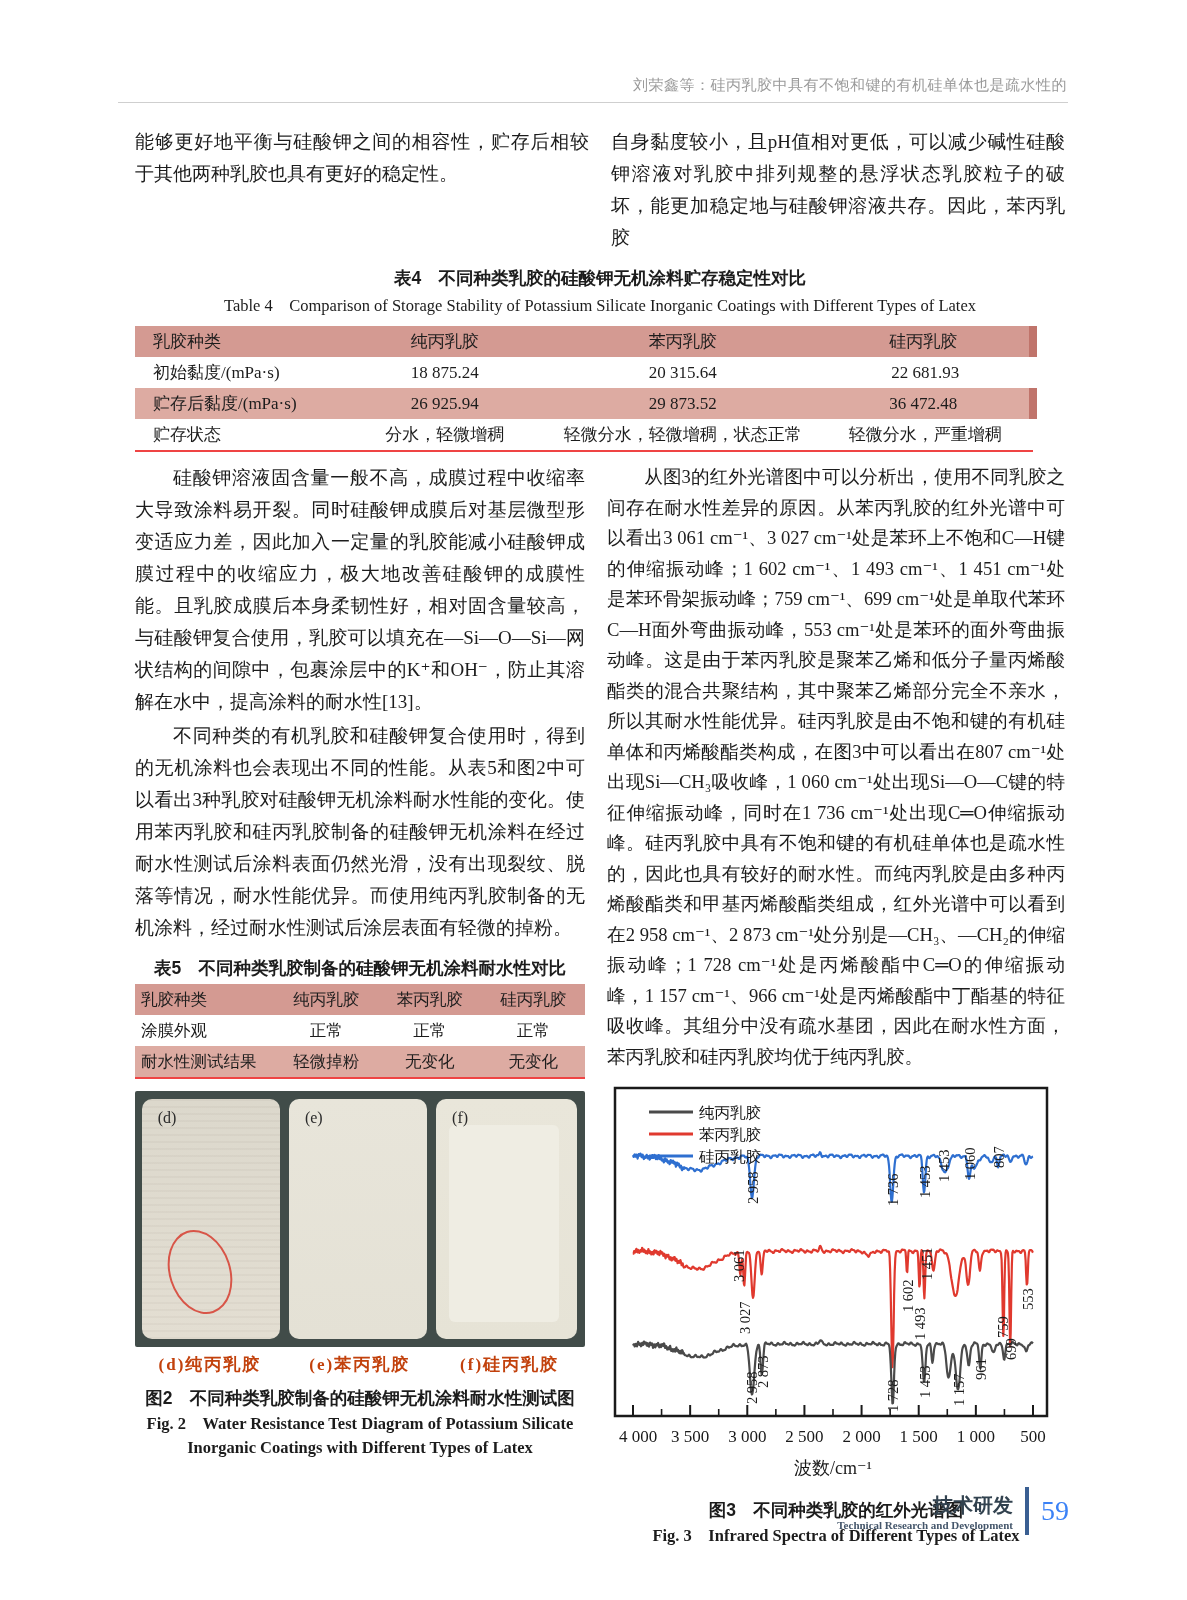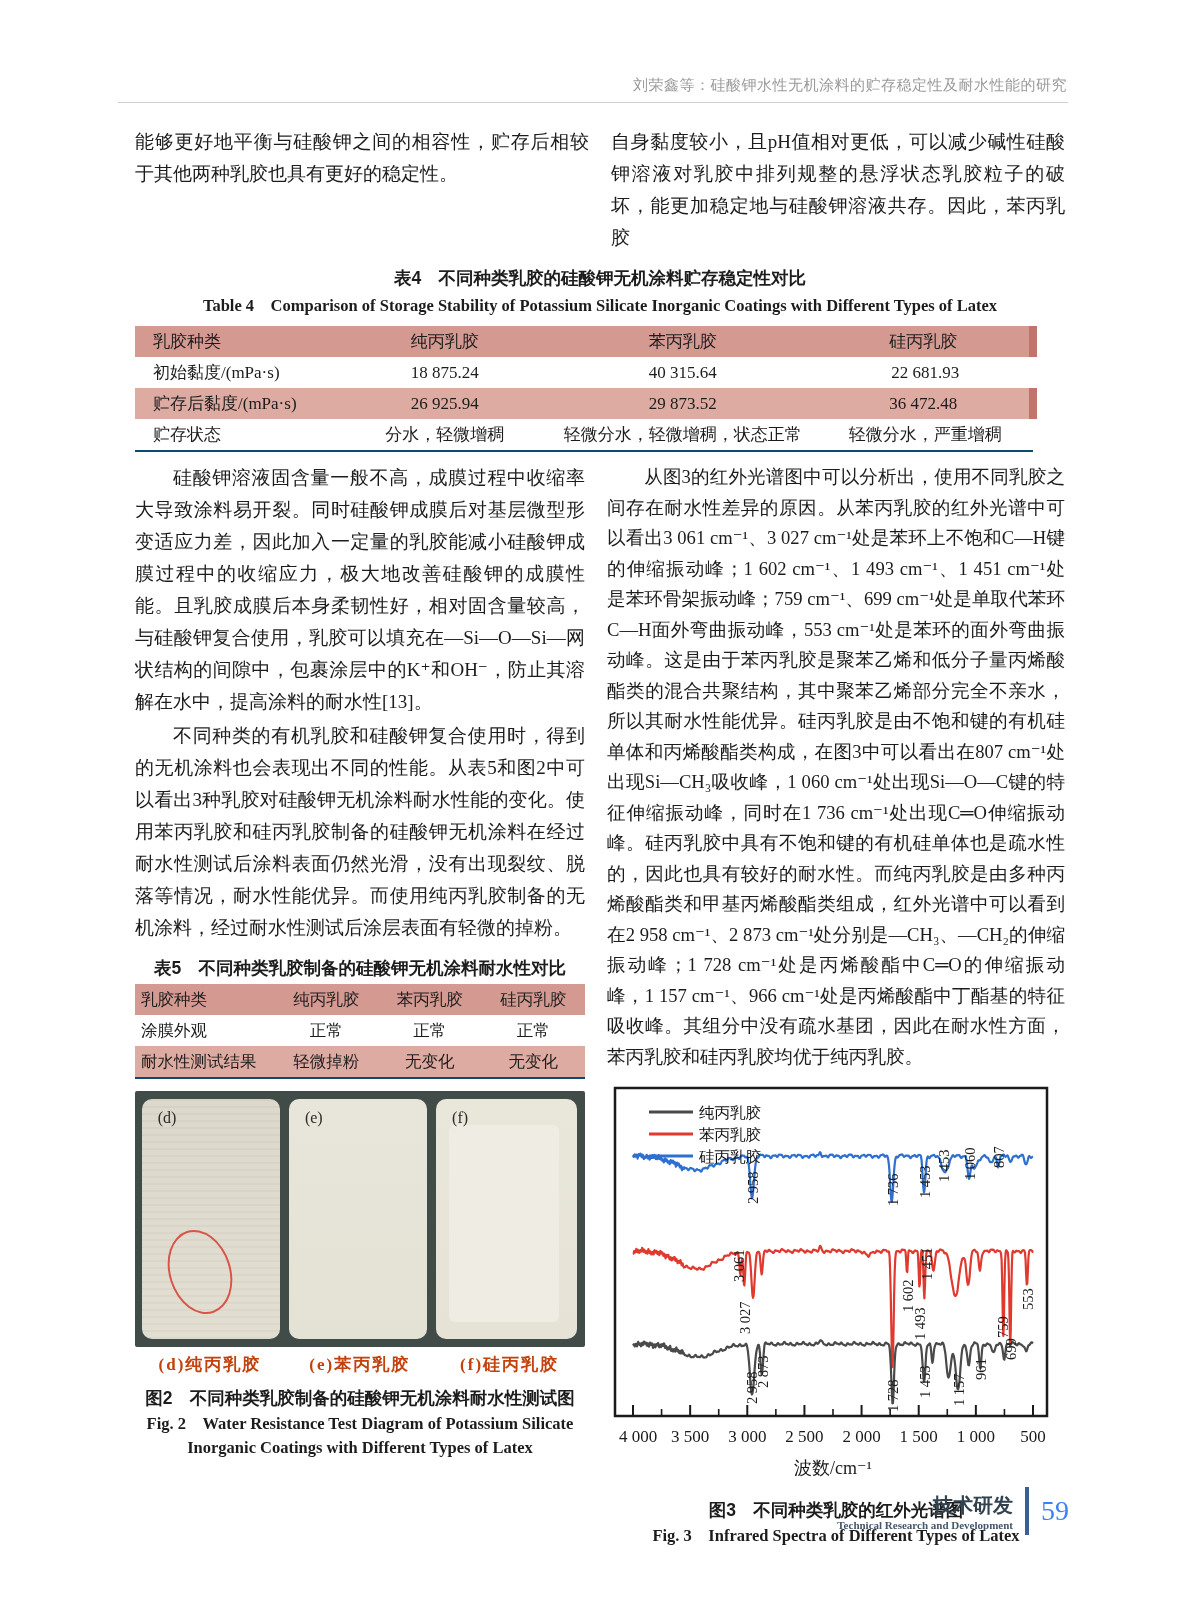--- a/index.html
+++ b/index.html
@@ -8,33 +8,33 @@
   .running-head{position:absolute;top:76px;right:120px;font-family:"Liberation Sans","DejaVu Sans",sans-serif;
         font-size:15px;color:#9a9a9a;letter-spacing:0.5px;}
   .head-rule{position:absolute;top:102px;left:118px;width:950px;height:1px;background:#cfcfcf;}
   .content{position:absolute;top:126px;left:135px;width:930px;}
   .intro-row{display:flex;gap:22px;}
   .intro-row p{width:454px;margin:0;}
   .col-text{font-size:19px;line-height:32px;text-align:justify;margin:0 0 2px 0;}
   .indent{text-indent:2em;}
   .tbl-title-cn{text-align:center;font-family:"Liberation Sans","DejaVu Sans",sans-serif;font-weight:bold;
         font-size:17.5px;margin:12px 0 4px 0;}
-  .tbl-title-en{text-align:center;font-weight:bold;font-size:16.5px;margin:0 0 8px 0;line-height:24px;}
+  .tbl-title-en{text-align:center;font-weight:normal;font-size:16.5px;margin:0 0 8px 0;line-height:24px;}
   table{border-collapse:collapse;width:97%;font-size:17px;}
   table.t5{width:100%;font-size:16.5px;}
   td,th{font-weight:normal;height:31px;text-align:center;padding:0 4px;}
   .t4 td:first-child,.t4 th:first-child{text-align:left;padding-left:18px;width:23%;}
   .t4 th:nth-child(2),.t4 td:nth-child(2){width:23%;}
   .t4 th:nth-child(3),.t4 td:nth-child(3){width:30%;}
   .t5 td:first-child,.t5 th:first-child{text-align:left;padding-left:6px;width:31%;}
   tr.pink{background:#d49a92;}
   tr.pink2{background:#ddaba2;}
   .t4 tr.pink th:last-child,.t4 tr.pink2 td:last-child{border-right:8px solid #c0746b;}
   .t4 table, .t4-bottom{ }
-  .tbl-bottom{border-bottom:2px solid #0c4a6e;}
+  .tbl-bottom{border-bottom:2px solid #ef4444;}
   .two-col{display:flex;gap:22px;margin-top:10px;}
   .col-left{width:450px;}
   .col-right{width:458px;}
   .sec-head{font-family:"Liberation Sans","DejaVu Sans",sans-serif;font-weight:bold;font-size:20px;
         color:#9c3a2e;margin:14px 0 10px 0;display:flex;gap:18px;}
   .photo-box{position:relative;width:100%;height:256px;background:#414c49;border-radius:2px;margin-top:12px;overflow:hidden;}
   .panel{position:absolute;top:3%;height:94%;border-radius:10px;}
   .panel .tag{font-size:16px;color:#2b2b2b;margin:10px 0 0 16px;display:inline-block;}
   .panel-d{left:1.5%;width:30.8%;background:linear-gradient(180deg,#dcd8cc,#e3ded2 55%,#ddd8cb);
         background-image:repeating-linear-gradient(180deg,rgba(120,110,95,0.06) 0 2px,rgba(255,255,255,0) 2px 7px),
@@ -55,21 +55,21 @@
   .footer-cn{font-family:"Liberation Sans","DejaVu Sans",sans-serif;font-weight:bold;font-size:20px;color:#32424f;}
   .footer-en{font-size:11px;color:#44566b;font-weight:bold;}
   .footer-bar{width:4px;height:48px;background:#3a5f92;}
   .footer-num{font-size:28px;color:#3b82f6;}
 </style>
 </head>
 <body>
 
 <div class="page">
 
-  <div class="running-head">刘荣鑫等：硅酸钾水性无机涂料的贮存稳定性及耐水性能的研究</div>
+  <div class="running-head">刘荣鑫等：硅丙乳胶中具有不饱和键的有机硅单体也是疏水性的</div>
   <div class="head-rule"></div>
 
   <div class="content">
 
     <div class="intro-row">
       <p class="col-text">能够更好地平衡与硅酸钾之间的相容性，贮存后相较于其他两种乳胶也具有更好的稳定性。</p>
       <p class="col-text">自身黏度较小，且pH值相对更低，可以减少碱性硅酸钾溶液对乳胶中排列规整的悬浮状态乳胶粒子的破坏，能更加稳定地与硅酸钾溶液共存。因此，苯丙乳胶</p>
     </div>
 
     <div class="t4">
@@ -81,21 +81,21 @@
             <th>乳胶种类</th>
             <th>纯丙乳胶</th>
             <th>苯丙乳胶</th>
             <th>硅丙乳胶</th>
           </tr>
         </thead>
         <tbody>
           <tr>
             <td>初始黏度/(mPa·s)</td>
             <td>18 875.24</td>
-            <td>40 315.64</td>
+            <td>20 315.64</td>
             <td>22 681.93</td>
           </tr>
           <tr class="pink2">
             <td>贮存后黏度/(mPa·s)</td>
             <td>26 925.94</td>
             <td>29 873.52</td>
             <td>36 472.48</td>
           </tr>
           <tr class="tbl-bottom">
             <td>贮存状态</td>

